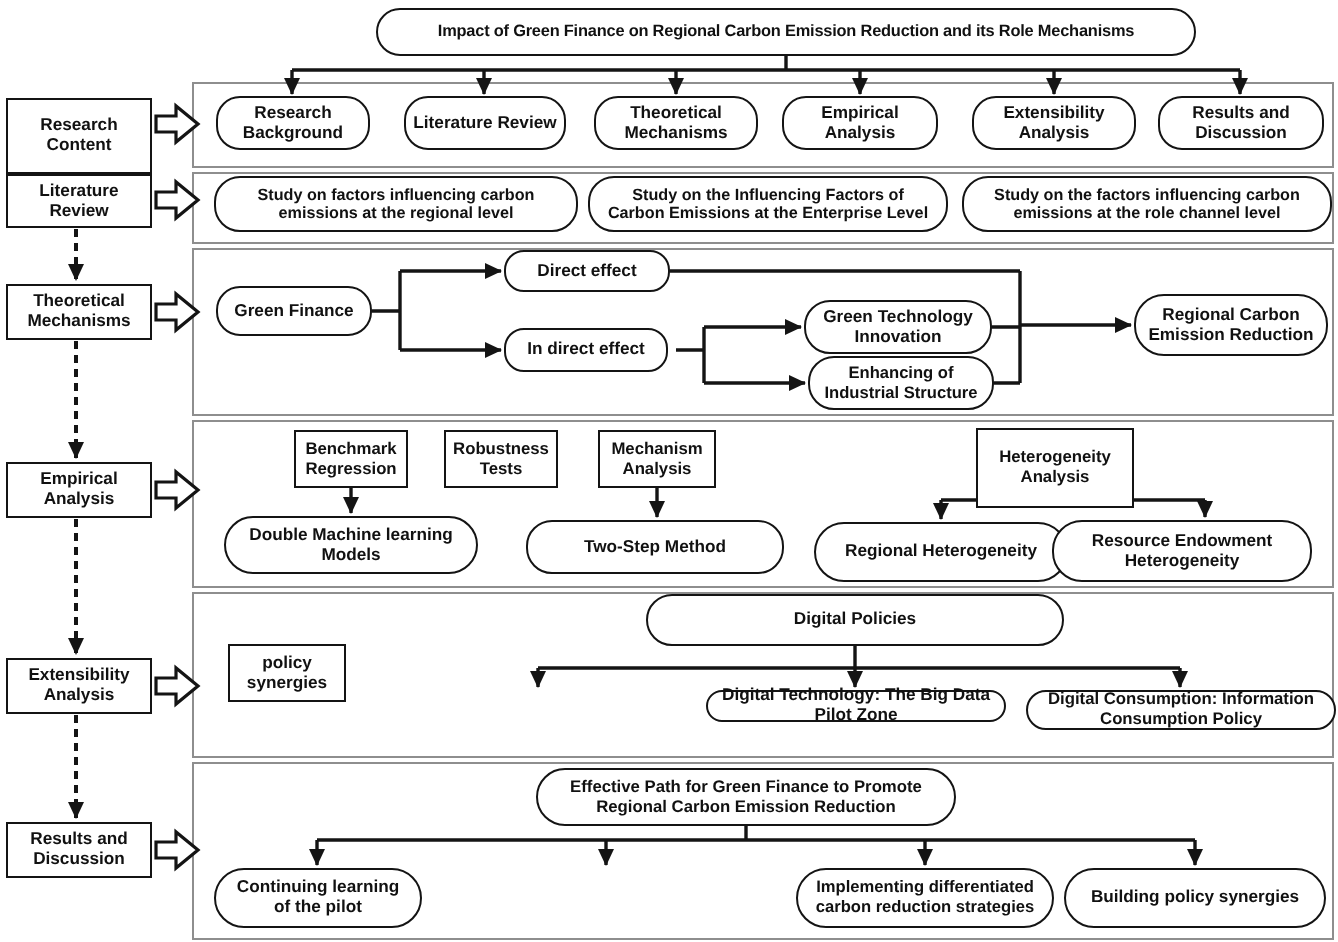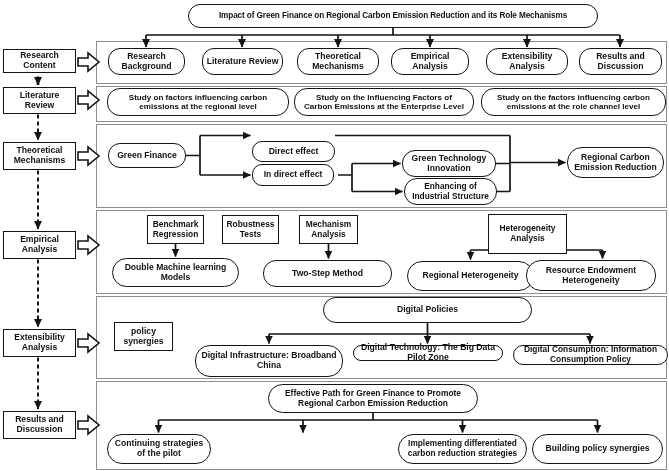--- a/index.html
+++ b/index.html
@@ -82,21 +82,21 @@
       <polygon points="78,96 88,96 88,91 99,100 88,109 88,104 78,104"></polygon>
       <polygon points="78,152 88,152 88,147 99,156 88,165 88,160 78,160"></polygon>
       <polygon points="78,241 88,241 88,236 99,245 88,254 88,249 78,249"></polygon>
       <polygon points="78,339 88,339 88,334 99,343 88,352 88,347 78,347"></polygon>
       <polygon points="78,421 88,421 88,416 99,425 88,434 88,429 78,429"></polygon>
     </g>
   </svg>
 
   <div class="box round r12 title" style="left:188px;top:4px;width:410px;height:24px;">Impact of Green Finance on Regional Carbon Emission Reduction and its Role Mechanisms</div>
 
-  <div class="box sidebox" style="left:3px;top:49px;width:73px;height:24px;">Research Content</div>
+  <div class="box sidebox" style="left:3px;top:49px;width:73px;height:38px;">Research Content</div>
   <div class="box sidebox" style="left:3px;top:87px;width:73px;height:27px;">Literature Review</div>
   <div class="box sidebox" style="left:3px;top:142px;width:73px;height:28px;">Theoretical Mechanisms</div>
   <div class="box sidebox" style="left:3px;top:231px;width:73px;height:28px;">Empirical Analysis</div>
   <div class="box sidebox" style="left:3px;top:329px;width:73px;height:28px;">Extensibility Analysis</div>
   <div class="box sidebox" style="left:3px;top:411px;width:73px;height:28px;">Results and Discussion</div>
 
   <div class="box round r12" style="left:108px;top:48px;width:77px;height:27px;">Research Background</div>
   <div class="box round r12" style="left:202px;top:48px;width:81px;height:27px;">Literature Review</div>
   <div class="box round r12" style="left:297px;top:48px;width:82px;height:27px;">Theoretical Mechanisms</div>
   <div class="box round r12" style="left:391px;top:48px;width:78px;height:27px;">Empirical Analysis</div>
@@ -110,47 +110,46 @@
   <div class="box round fs81" style="left:294px;top:88px;width:180px;height:28px;">
     <span class="ln">Study on the Influencing Factors of</span>
     <span class="ln">Carbon Emissions at the Enterprise Level</span>
   </div>
   <div class="box round r12 nowrap" style="left:108px;top:143px;width:78px;height:25px;">Green Finance</div>
 
   <div class="box round fs81" style="left:481px;top:88px;width:185px;height:28px;">
     <span class="ln">Study on the factors influencing carbon</span>
     <span class="ln">emissions at the role channel level</span>
   </div>
-  <div class="box round r10 nowrap" style="left:252px;top:125px;width:83px;height:21px;margin-top:16px;">Direct effect</div>
+  <div class="box round r10 nowrap" style="left:252px;top:125px;width:83px;height:21px;">Direct effect</div>
   <div class="box round r10 nowrap" style="left:252px;top:164px;width:82px;height:22px;">In direct effect</div>
   <div class="box round" style="left:402px;top:150px;width:94px;height:27px;">Green Technology Innovation</div>
   <div class="box round fs83" style="left:404px;top:178px;width:93px;height:27px;">Enhancing of Industrial Structure</div>
   <div class="box round r15" style="left:567px;top:147px;width:97px;height:31px;">Regional Carbon Emission Reduction</div>
 
   <div class="box fs84" style="left:147px;top:215px;width:57px;height:29px;border-width:1.6px;">Benchmark Regression</div>
   <div class="box fs84" style="left:222px;top:215px;width:57px;height:29px;border-width:1.6px;">Robustness Tests</div>
   <div class="box fs84" style="left:299px;top:215px;width:59px;height:29px;border-width:1.6px;">Mechanism Analysis</div>
   <div class="box fs84" style="left:488px;top:214px;width:79px;height:40px;border-width:1.6px;">Heterogeneity Analysis</div>
   <div class="box round r15" style="left:112px;top:258px;width:127px;height:29px;">Double Machine learning Models</div>
   <div class="box round nowrap" style="left:263px;top:260px;width:129px;height:27px;">Two-Step Method</div>
   <div class="box round r15 nowrap" style="left:407px;top:261px;width:127px;height:30px;">Regional Heterogeneity</div>
   <div class="box round r15" style="left:526px;top:260px;width:130px;height:31px;">Resource Endowment Heterogeneity</div>
 
   <div class="box" style="left:114px;top:322px;width:59px;height:29px;border-width:1.6px;">policy synergies</div>
   <div class="box round nowrap" style="left:323px;top:297px;width:209px;height:26px;">Digital Policies</div>
-  <div class="box round r15" style="left:195px;top:345px;width:148px;height:32px;">Digital Infrastructure: Broadband China</div>
   <div class="box round r15" style="left:353px;top:345px;width:150px;height:16px;">Digital Technology: The Big Data Pilot Zone</div>
   <div class="box round r15 fs84" style="left:513px;top:345px;width:155px;height:20px;">Digital Consumption: Information Consumption Policy</div>
 
   <div class="box round r15 fs84" style="left:268px;top:384px;width:210px;height:29px;">
     <span class="ln">Effective Path for Green Finance to Promote</span>
     <span class="ln">Regional Carbon Emission Reduction</span>
   </div>
   <div class="box round r15" style="left:107px;top:434px;width:104px;height:30px;">
-    <span class="ln">Continuing strategies</span>
+    <span class="ln">Continuing learning</span>
     <span class="ln">of the pilot</span>
   </div>
   <div class="box round r15 fs83" style="left:398px;top:434px;width:129px;height:30px;">
     <span class="ln">Implementing differentiated</span>
     <span class="ln">carbon reduction strategies</span>
   </div>
   <div class="box round r15 nowrap" style="left:532px;top:434px;width:131px;height:30px;">Building policy synergies</div>
 
 </div>
 

